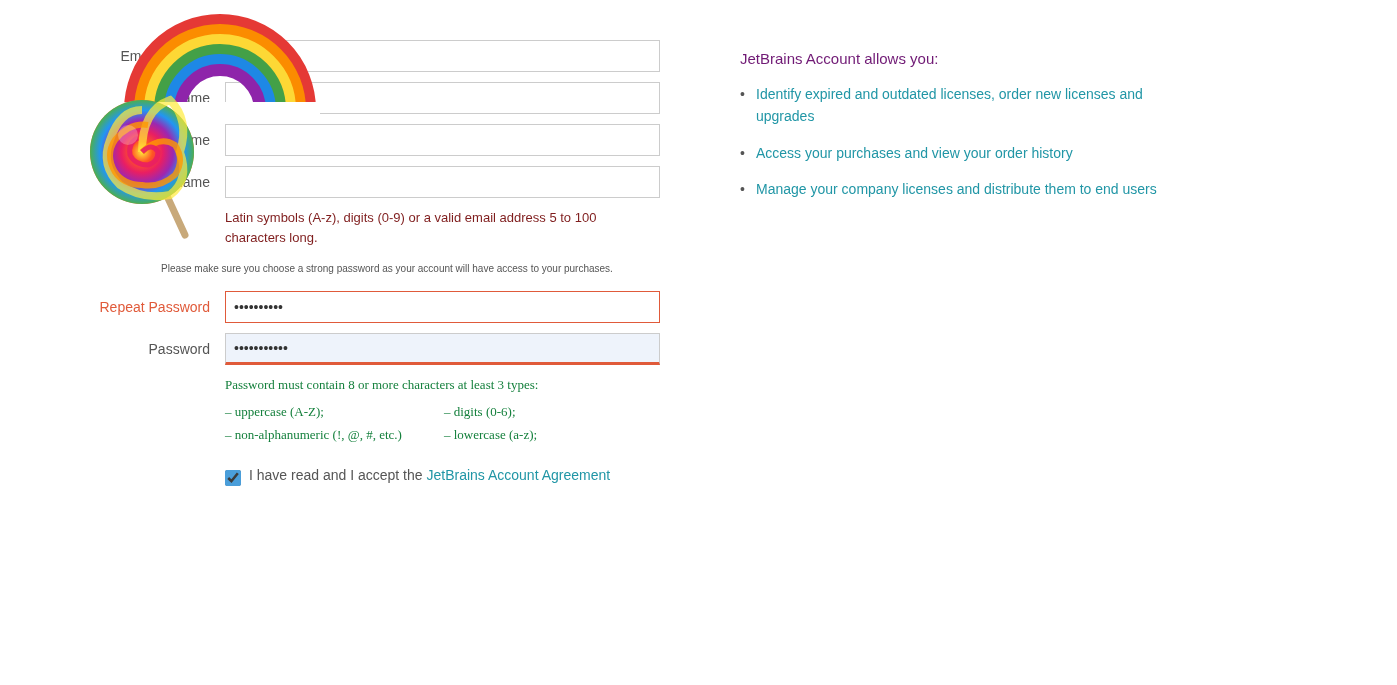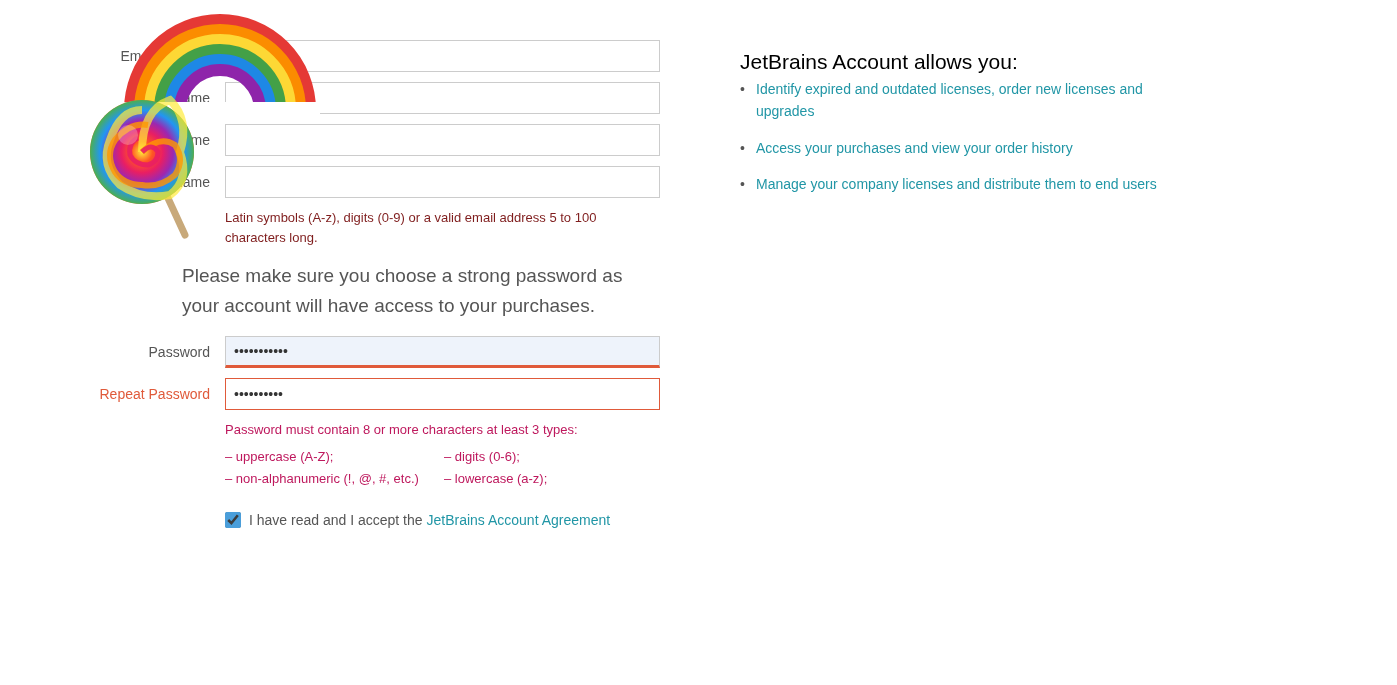--- a/index.html
+++ b/index.html
@@ -64,43 +64,44 @@
     
     .hint-text {
       margin-left: 145px;
       color: #7f1d1d;
       font-size: 13px;
       margin-bottom: 14px;
       line-height: 1.5;
     }
     
     .password-notice {
-      margin-left: 102px;
-      color: #555;
-      font-size: 19px;
+      margin-left: 81px;
+      color: #555;
+      font-size: 10px;
       margin-bottom: 14px;
       line-height: 1.6;
     }
     
     .password-error {
       margin-left: 145px;
-      color: #be185d;
+      color: #15803d;
       font-size: 13px;
       margin-bottom: 16px;
       line-height: 1.6;
+      font-family: Liberation Serif, serif;
     }
     .password-error-grid {
       display: grid;
       grid-template-columns: 200px 200px;
       gap: 2px 19px;
     }
     
     .checkbox-row {
       display: flex;
-      align-items: flex-start;
+      align-items: flex-end;
       margin-left: 145px;
       margin-top: 20px;
       gap: 8px;
     }
     .checkbox-row input[type=checkbox] {
       margin-top: 2px;
       accent-color: #4a9eda;
       width: 16px;
       height: 16px;
     }
@@ -108,23 +109,23 @@
       font-size: 14px;
       color: #555;
       line-height: 1.5;
     }
     .checkbox-label a {
       color: #2196a6;
       text-decoration: none;
     }
     
     .info-title {
-      color: #000000;
-      font-size: 21px;
-      margin-bottom: 4px;
+      color: #701a75;
+      font-size: 15px;
+      margin-bottom: 16px;
       font-weight: normal;
     }
     .info-list {
       list-style: none;
       padding: 0;
     }
     .info-list li {
       color: #2196a6;
       font-size: 14px;
       line-height: 1.6;
@@ -221,27 +222,27 @@
     <div class="form-row">
       <label class="form-label">Username</label>
       <input type="text" class="form-input" value="" style="">
     </div>
 
     <div class="hint-text">Latin symbols (A-z), digits (0-9) or a valid email address 5 to 100 characters long.</div>
 
     <div class="password-notice">Please make sure you choose a strong password as your account will have access to your purchases.</div>
 
     <div class="form-row">
+      <label class="form-label error-label">Repeat Password</label>
+      <input type="password" class="form-input error-border" value="password12" style="">
+    </div>
+
+    <div class="form-row">
       <label class="form-label">Password</label>
       <input type="password" class="form-input password-filled" value="password123" style="">
-    </div>
-
-    <div class="form-row">
-      <label class="form-label error-label">Repeat Password</label>
-      <input type="password" class="form-input error-border" value="password12" style="">
     </div>
 
     <div class="password-error">
       <div>Password must contain 8 or more characters at least 3 types:</div>
       <div class="password-error-grid" style="margin-top:6px;">
         <span>– uppercase (A-Z);</span>
         <span>– digits (0-6);</span>
         <span>– non-alphanumeric (!, @, #, etc.)</span>
         <span>– lowercase (a-z);</span>
       </div>

